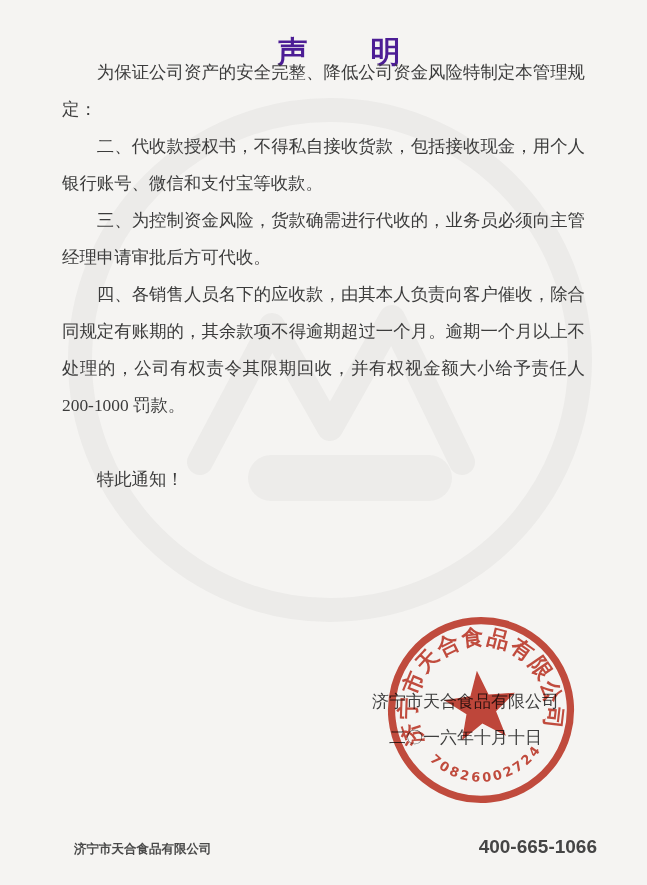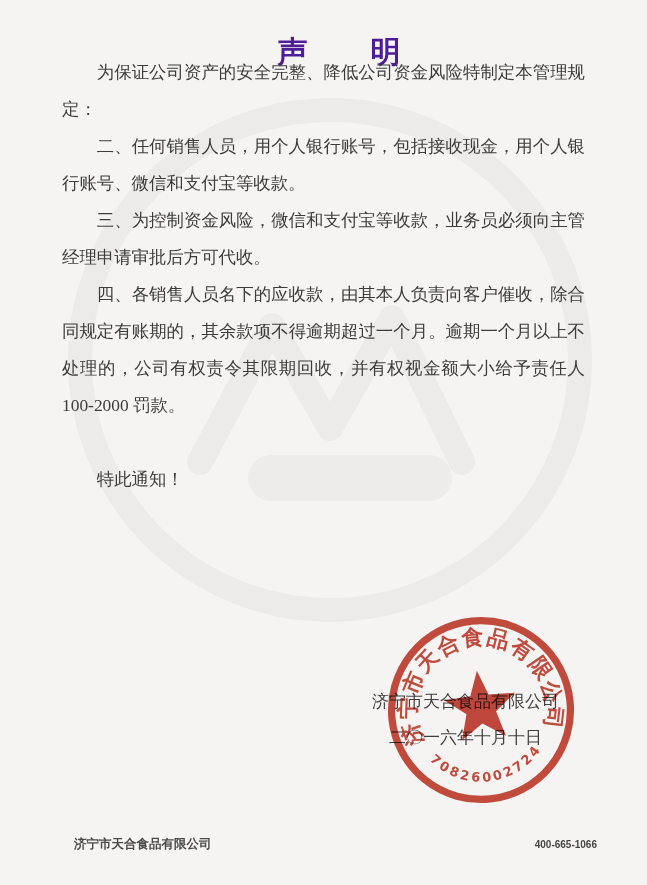--- a/index.html
+++ b/index.html
@@ -58,44 +58,44 @@
   .stamp .star{fill:#c03527;}
   .footer{
     position:absolute;top:836px;left:74px;right:50px;
     display:flex;justify-content:space-between;align-items:baseline;
   }
   .footer .f-company{
     font-size:12.5px;color:#4a4a4a;font-weight:bold;
     font-family:"Liberation Serif","DejaVu Serif",serif;
   }
   .footer .f-phone{
-    font-size:10px;color:#454545;font-weight:bold;
+    font-size:19px;color:#454545;font-weight:bold;
     font-family:"Liberation Sans","DejaVu Sans",sans-serif;
   }
 </style>
 </head>
 <body>
 
 <div class="page">
 
   <svg class="watermark" viewBox="0 0 647 885" xmlns="http://www.w3.org/2000/svg">
     <g stroke="rgba(80,80,80,0.05)" fill="none">
       <circle cx="330" cy="360" r="250" stroke-width="24"></circle>
       <path d="M200,462 L272,326 L330,428 L392,318 L462,462" stroke-width="26" stroke-linejoin="round" stroke-linecap="round"></path>
     </g>
     <rect x="248" y="455" width="204" height="46" rx="23" fill="rgba(80,80,80,0.045)"></rect>
   </svg>
 
   <h1 class="title">声　　明</h1>
 
   <div class="docbody">
     <p>为保证公司资产的安全完整、降低公司资金风险特制定本管理规定：</p>
-    <p>二、任何销售人员，用个人银行账号，包括接收现金，用个人银行账号、微信和支付宝等收款。</p>
-    <p>三、为控制资金风险，微信和支付宝等收款，业务员必须向主管经理申请审批后方可代收。</p>
-    <p>四、各销售人员名下的应收款，由其本人负责向客户催收，除合同规定有账期的，其余款项不得逾期超过一个月。逾期一个月以上不处理的，公司有权责令其限期回收，并有权视金额大小给予责任人 100-2000 罚款。</p>
+    <p>二、代收款授权书，不得私自接收货款，包括接收现金，用个人银行账号、微信和支付宝等收款。</p>
+    <p>三、为控制资金风险，货款确需进行代收的，业务员必须向主管经理申请审批后方可代收。</p>
+    <p>四、各销售人员名下的应收款，由其本人负责向客户催收，除合同规定有账期的，其余款项不得逾期超过一个月。逾期一个月以上不处理的，公司有权责令其限期回收，并有权视金额大小给予责任人 200-1000 罚款。</p>
     <p class="notice">特此通知！</p>
   </div>
 
   <div class="signature">
     <div>济宁市天合食品有限公司</div>
     <div>二〇一六年十月十日</div>
   </div>
 
   <svg class="stamp" viewBox="0 0 200 200" xmlns="http://www.w3.org/2000/svg">
     <circle class="ring" cx="100" cy="100" r="86"></circle>

